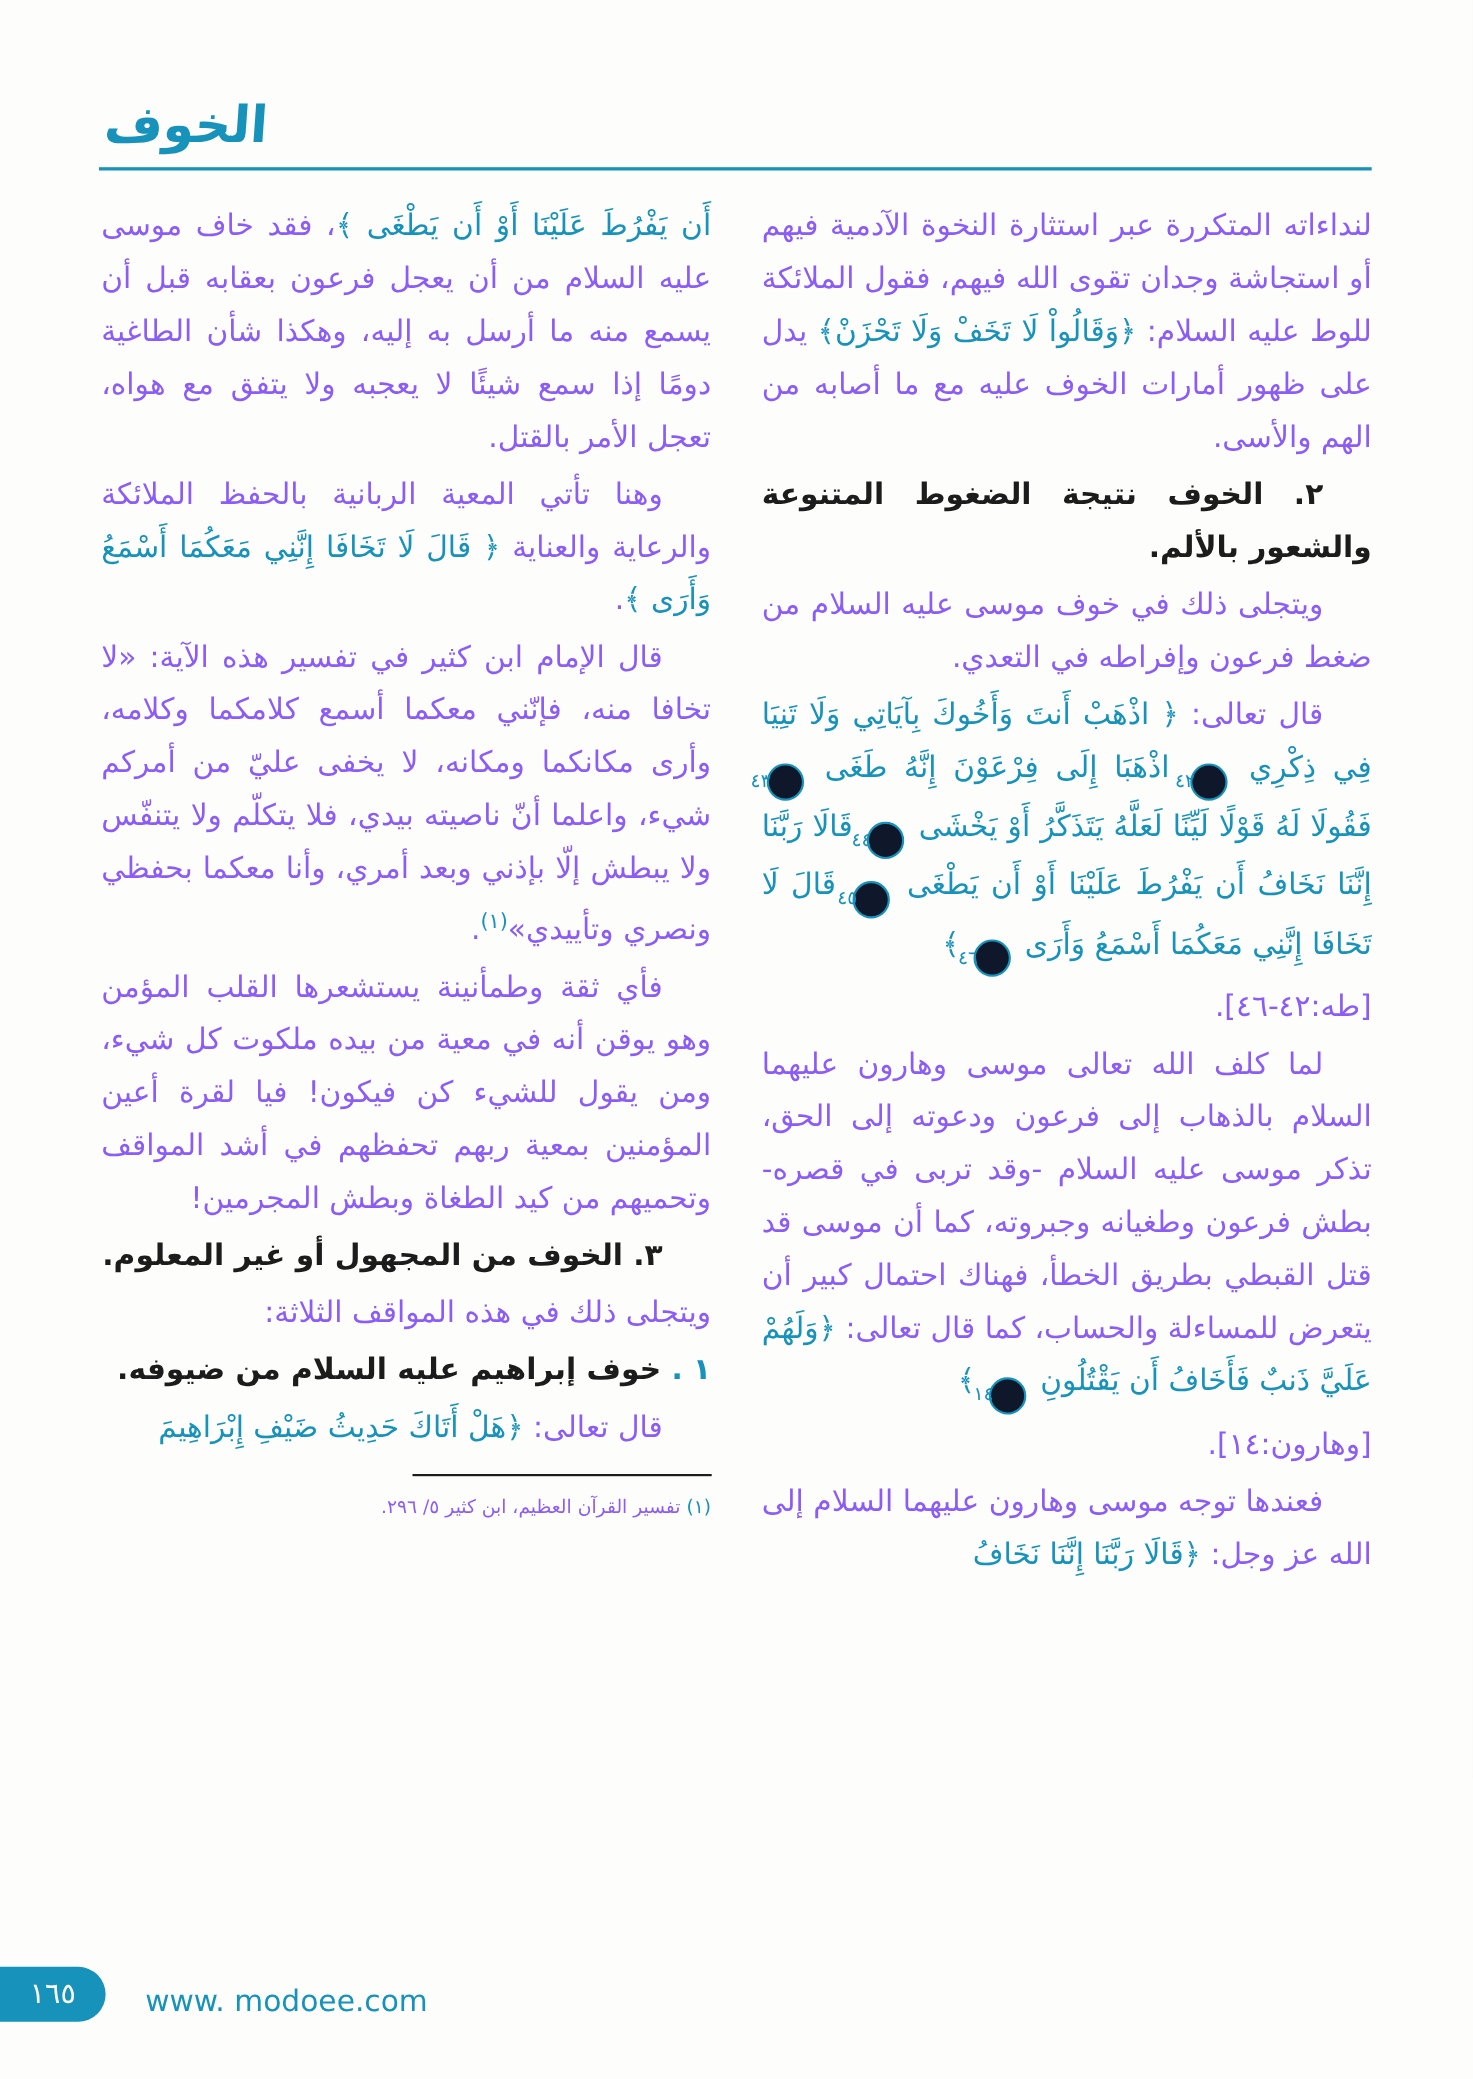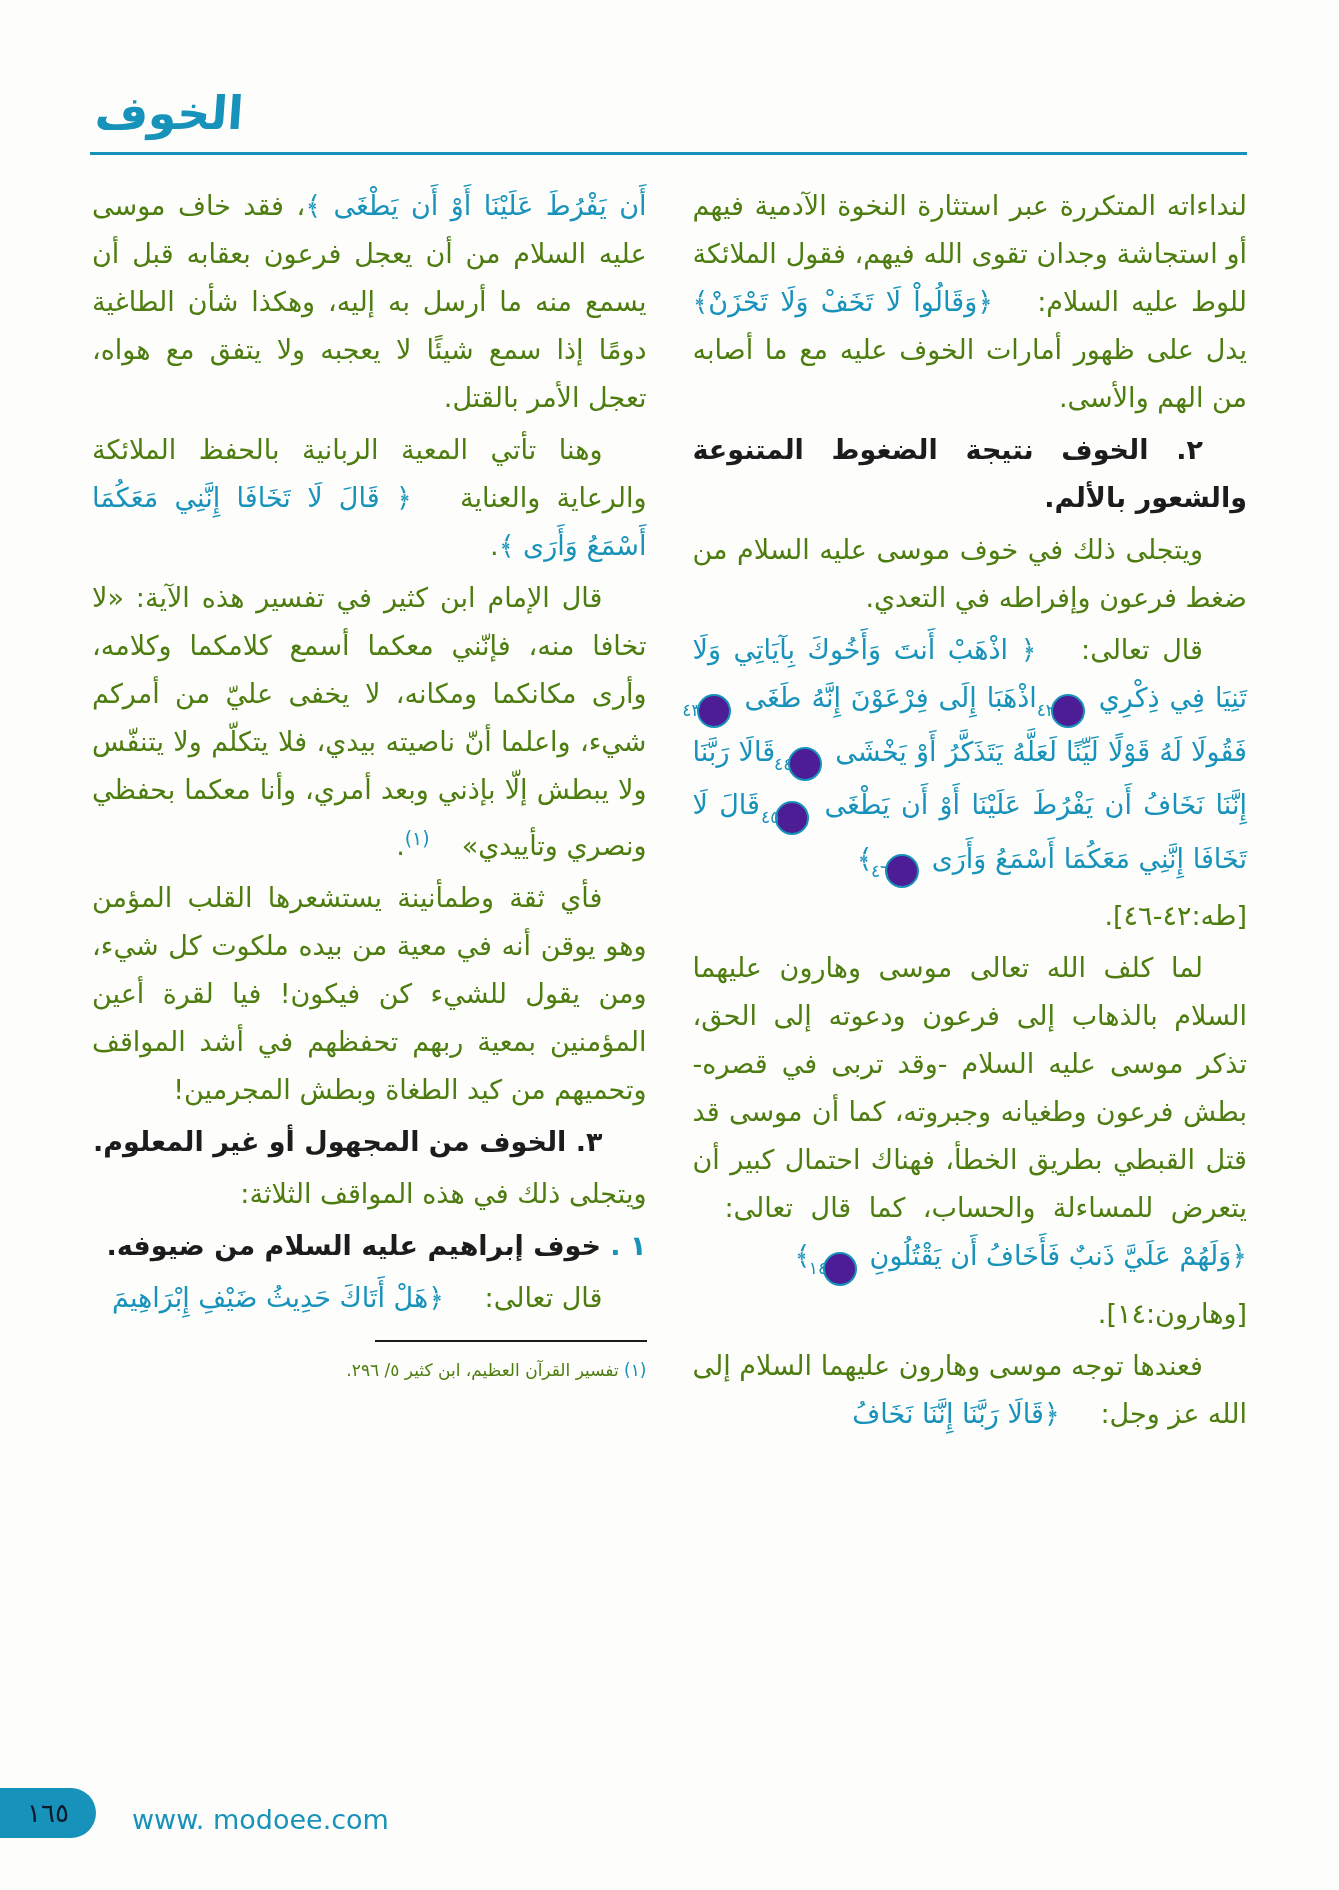--- a/index.html
+++ b/index.html
@@ -28,47 +28,47 @@
   }
   
   .columns{
     position:absolute; top:182px; right:92px; left:92px;
     display:flex; gap:46px;
   }
   .col{ flex:1 1 0; font-size:27px; line-height:48px; text-align:justify; }
   .blk-p, .blk-h { margin:0 0 4px 0; }
   .blk-h { font-weight:bold; }
   .indent { text-indent:44px; }
-  .seg-n { color:#4d7c0f;margin-left:32px; }
+  .seg-n { color:#8b5cf6; }
   .seg-b { color:#1c1c1c; font-weight:bold; }
   .seg-tb{ color:var(--accent); font-weight:bold; }
   .seg-q { color:var(--accent); }
   .seg-r { color:var(--accent); font-size:0.7em; vertical-align:super; }
   .seg-fr{ color:var(--accent); }
   .seg-a{
     display:inline-flex; align-items:center; justify-content:center;
     width:34px; height:34px;
     border:2px solid var(--accent); border-radius:50%;
     color:var(--accent); font-size:17px; line-height:1;
     margin:0 4px; vertical-align:-9px;
-    background:#4c1d95;
+    background:#0f172a;
   }
   .blk-divider{
     width:272px; height:0;
     border-top:2px solid #1c1c1c;
     margin:18px 0 10px 0;
   }
   .blk-fn{ font-size:17px; line-height:36px; }
   
   .page-tab{
     position:absolute; left:0; bottom:52px;
     width:96px; height:50px;
     background:var(--accent);
     border-radius:0 25px 25px 0;
-    color:#0f172a;
+    color:#ffffff;
     display:flex; align-items:center; justify-content:center;
     font-size:26px;
   }
   .site{
     position:absolute; left:132px; bottom:55px;
     color:var(--accent); font-size:27px;
     direction:ltr;
   }
 </style>
 </head>

